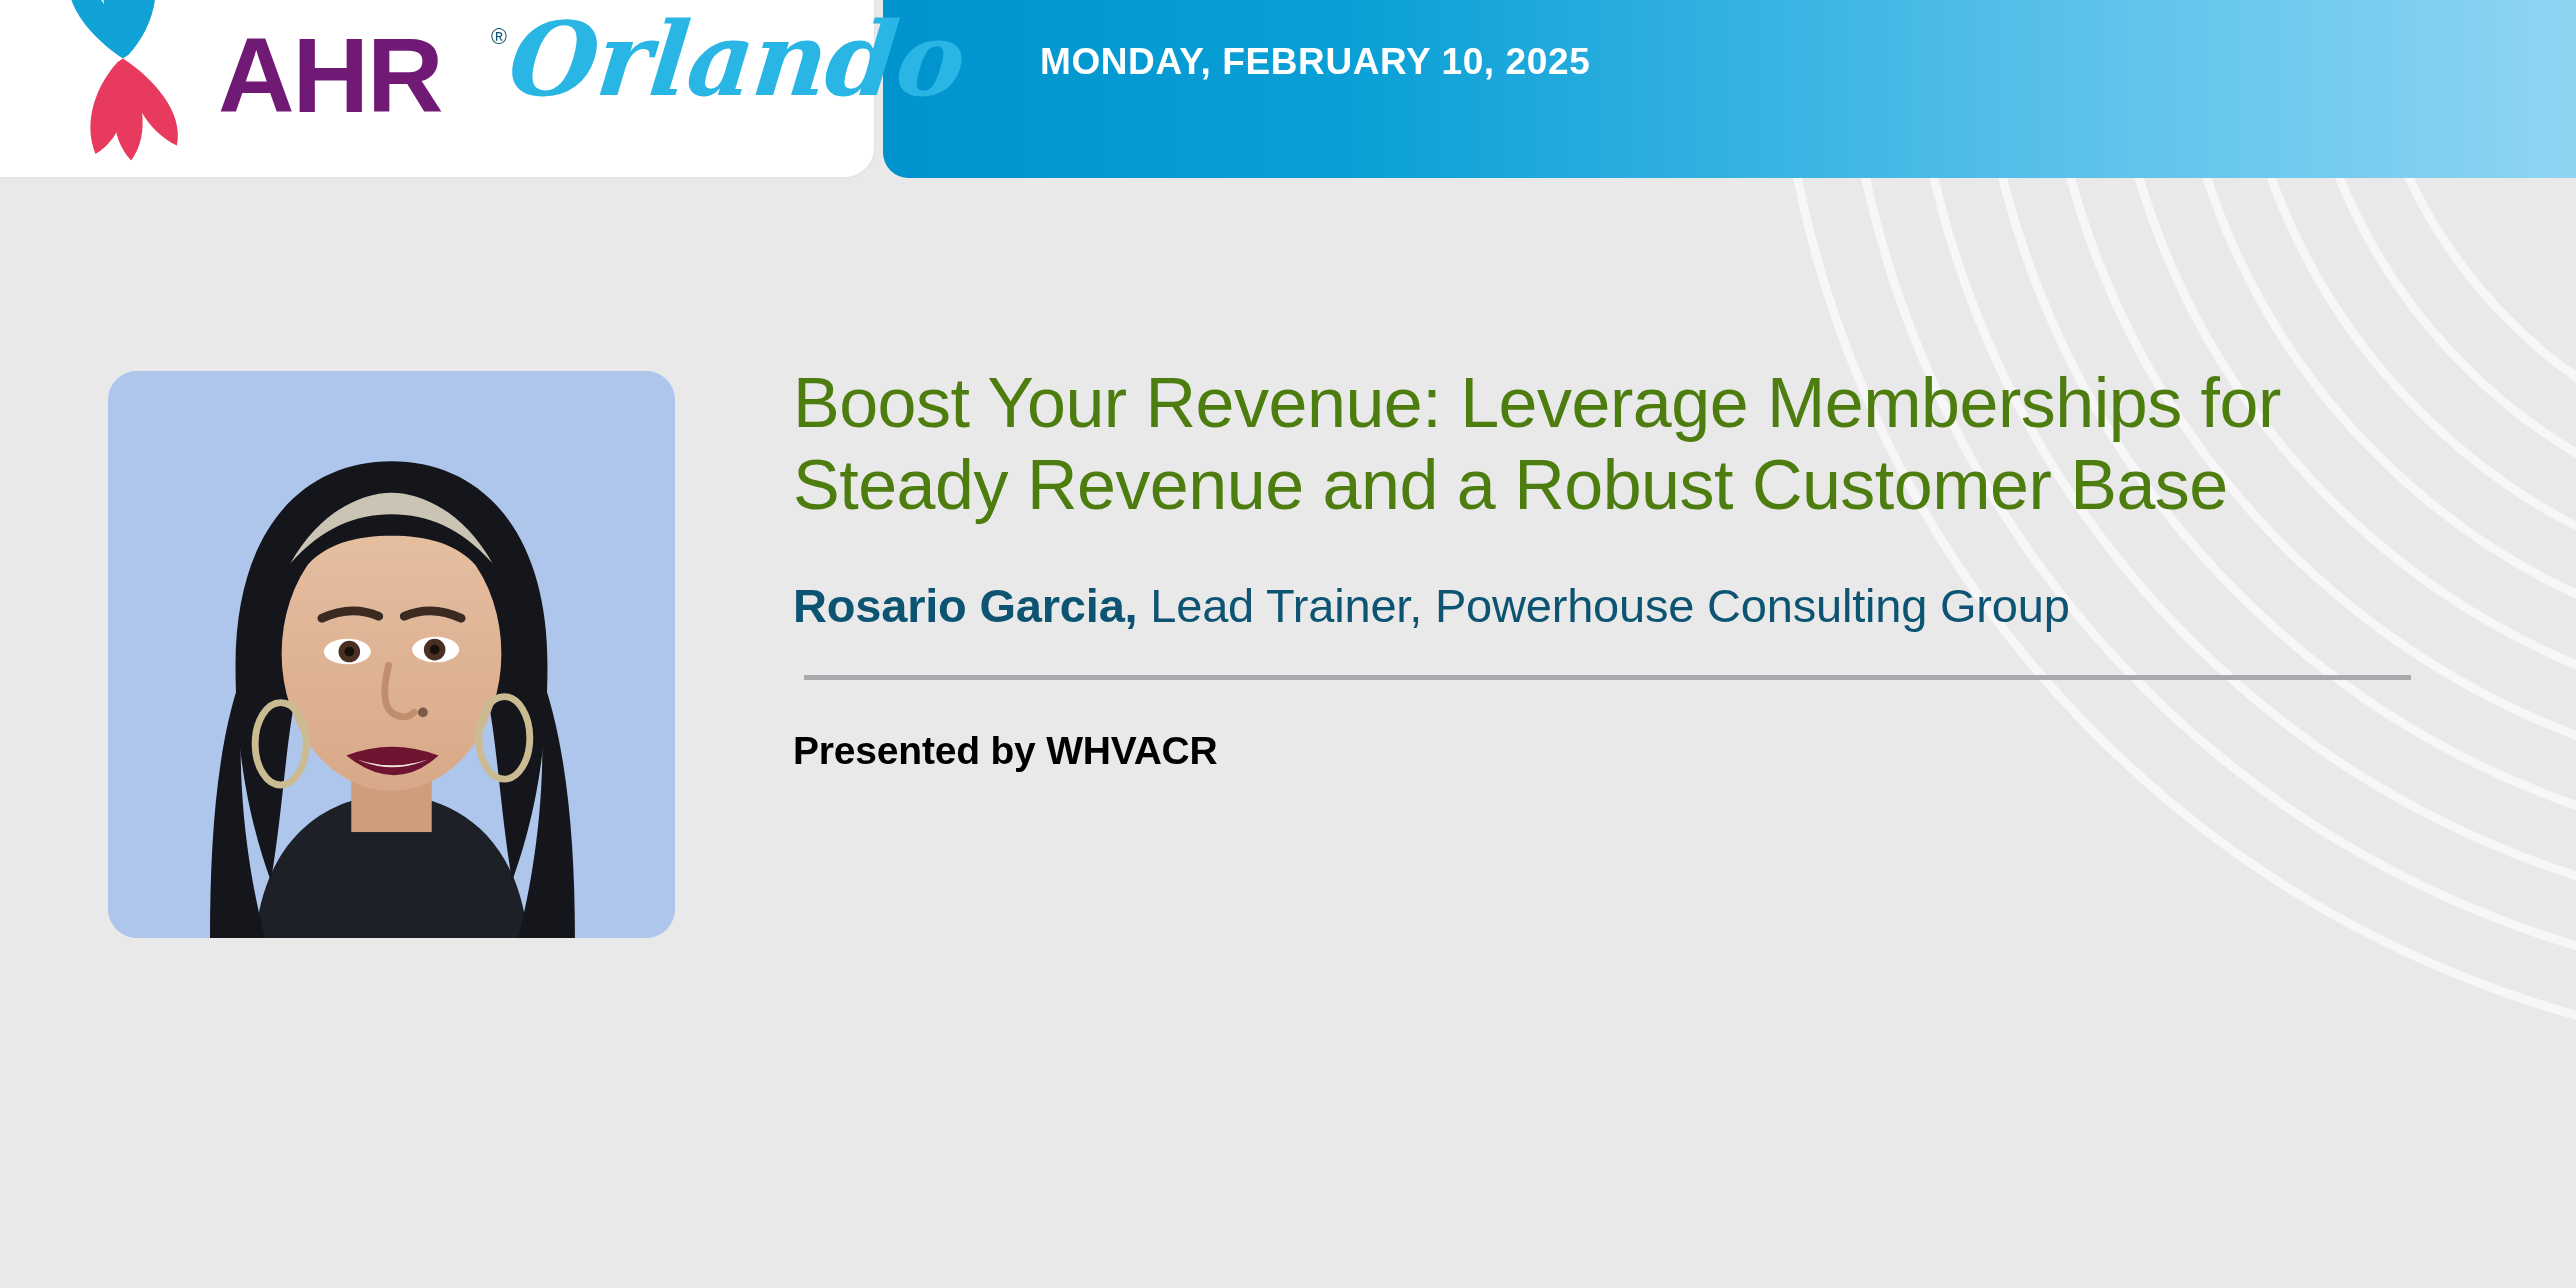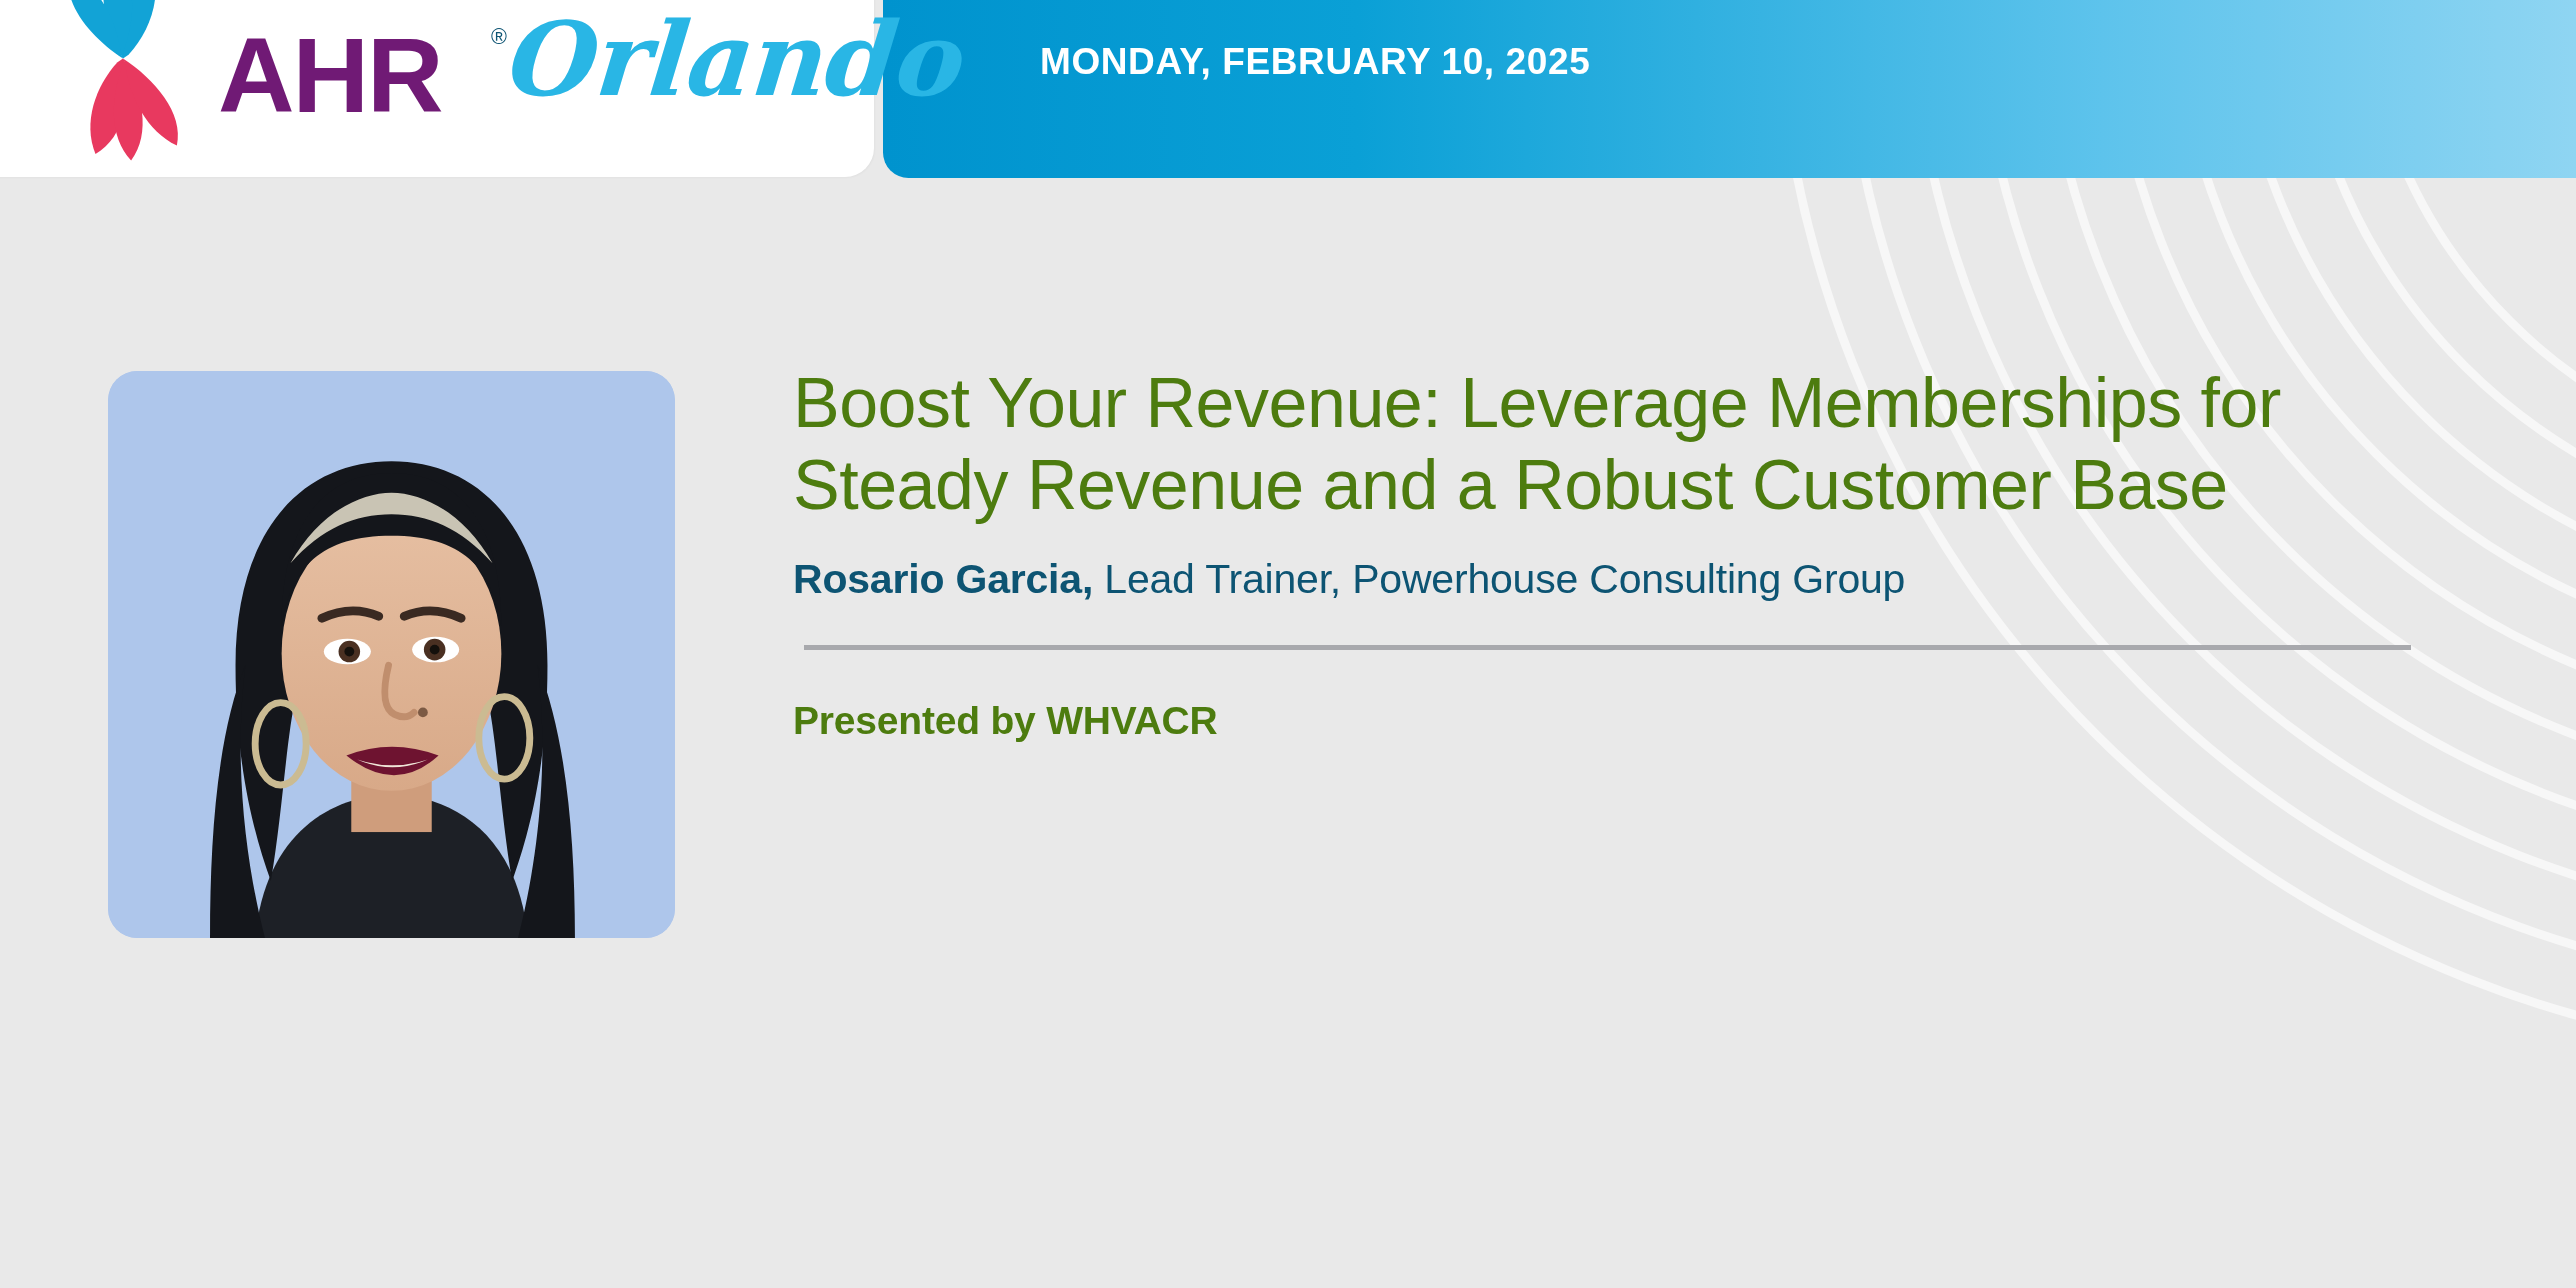--- a/index.html
+++ b/index.html
@@ -141,42 +141,42 @@
   .talk-title {
     color: #4d7c0f;
     font-size: 70px;
     line-height: 1.17;
     font-weight: normal;
     letter-spacing: -0.5px;
     margin: 0;
     font-family: "Liberation Sans", sans-serif;
   }
   .speaker-line {
-    margin-top: 28px;
+    margin-top: 51px;
     color: #0d5473;
-    font-size: 41px;
+    font-size: 47px;
     line-height: 1.2;
     letter-spacing: -0.2px;
     font-family: "Liberation Sans", sans-serif;
     white-space: nowrap;
   }
   .speaker-name { font-weight: bold; }
   .speaker-role { font-weight: normal; }
 
   .divider {
     margin-top: 41px;
     width: 1607px;
     height: 4.9px;
     background: #a8a9ad;
     border: none;
   }
 
   .presented-by {
     margin-top: 49px;
-    color: #4d7c0f;
+    color: #000000;
     font-size: 39px;
     font-weight: bold;
     letter-spacing: -0.2px;
     font-family: "Liberation Sans", sans-serif;
   }
 </style>
 </head>
 <body>
 
 <div class="canvas">

